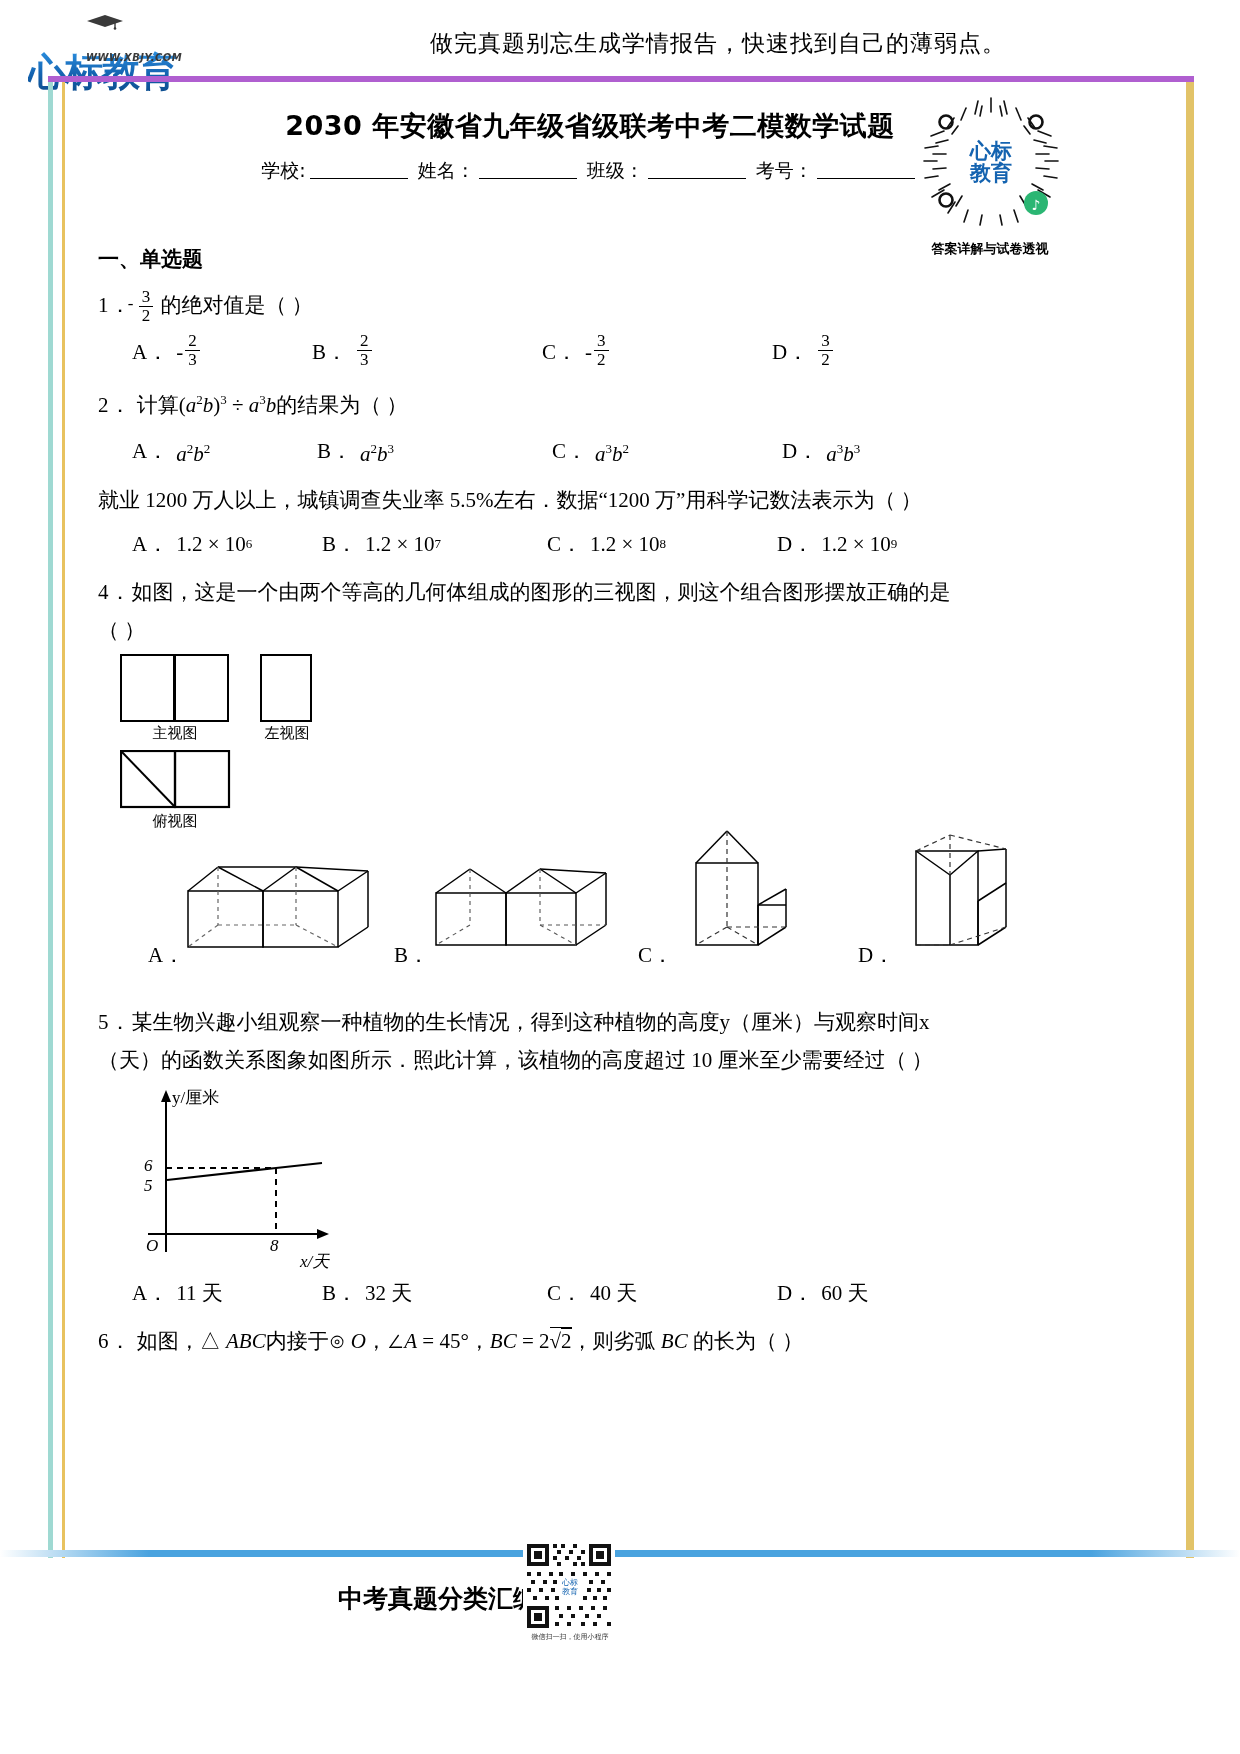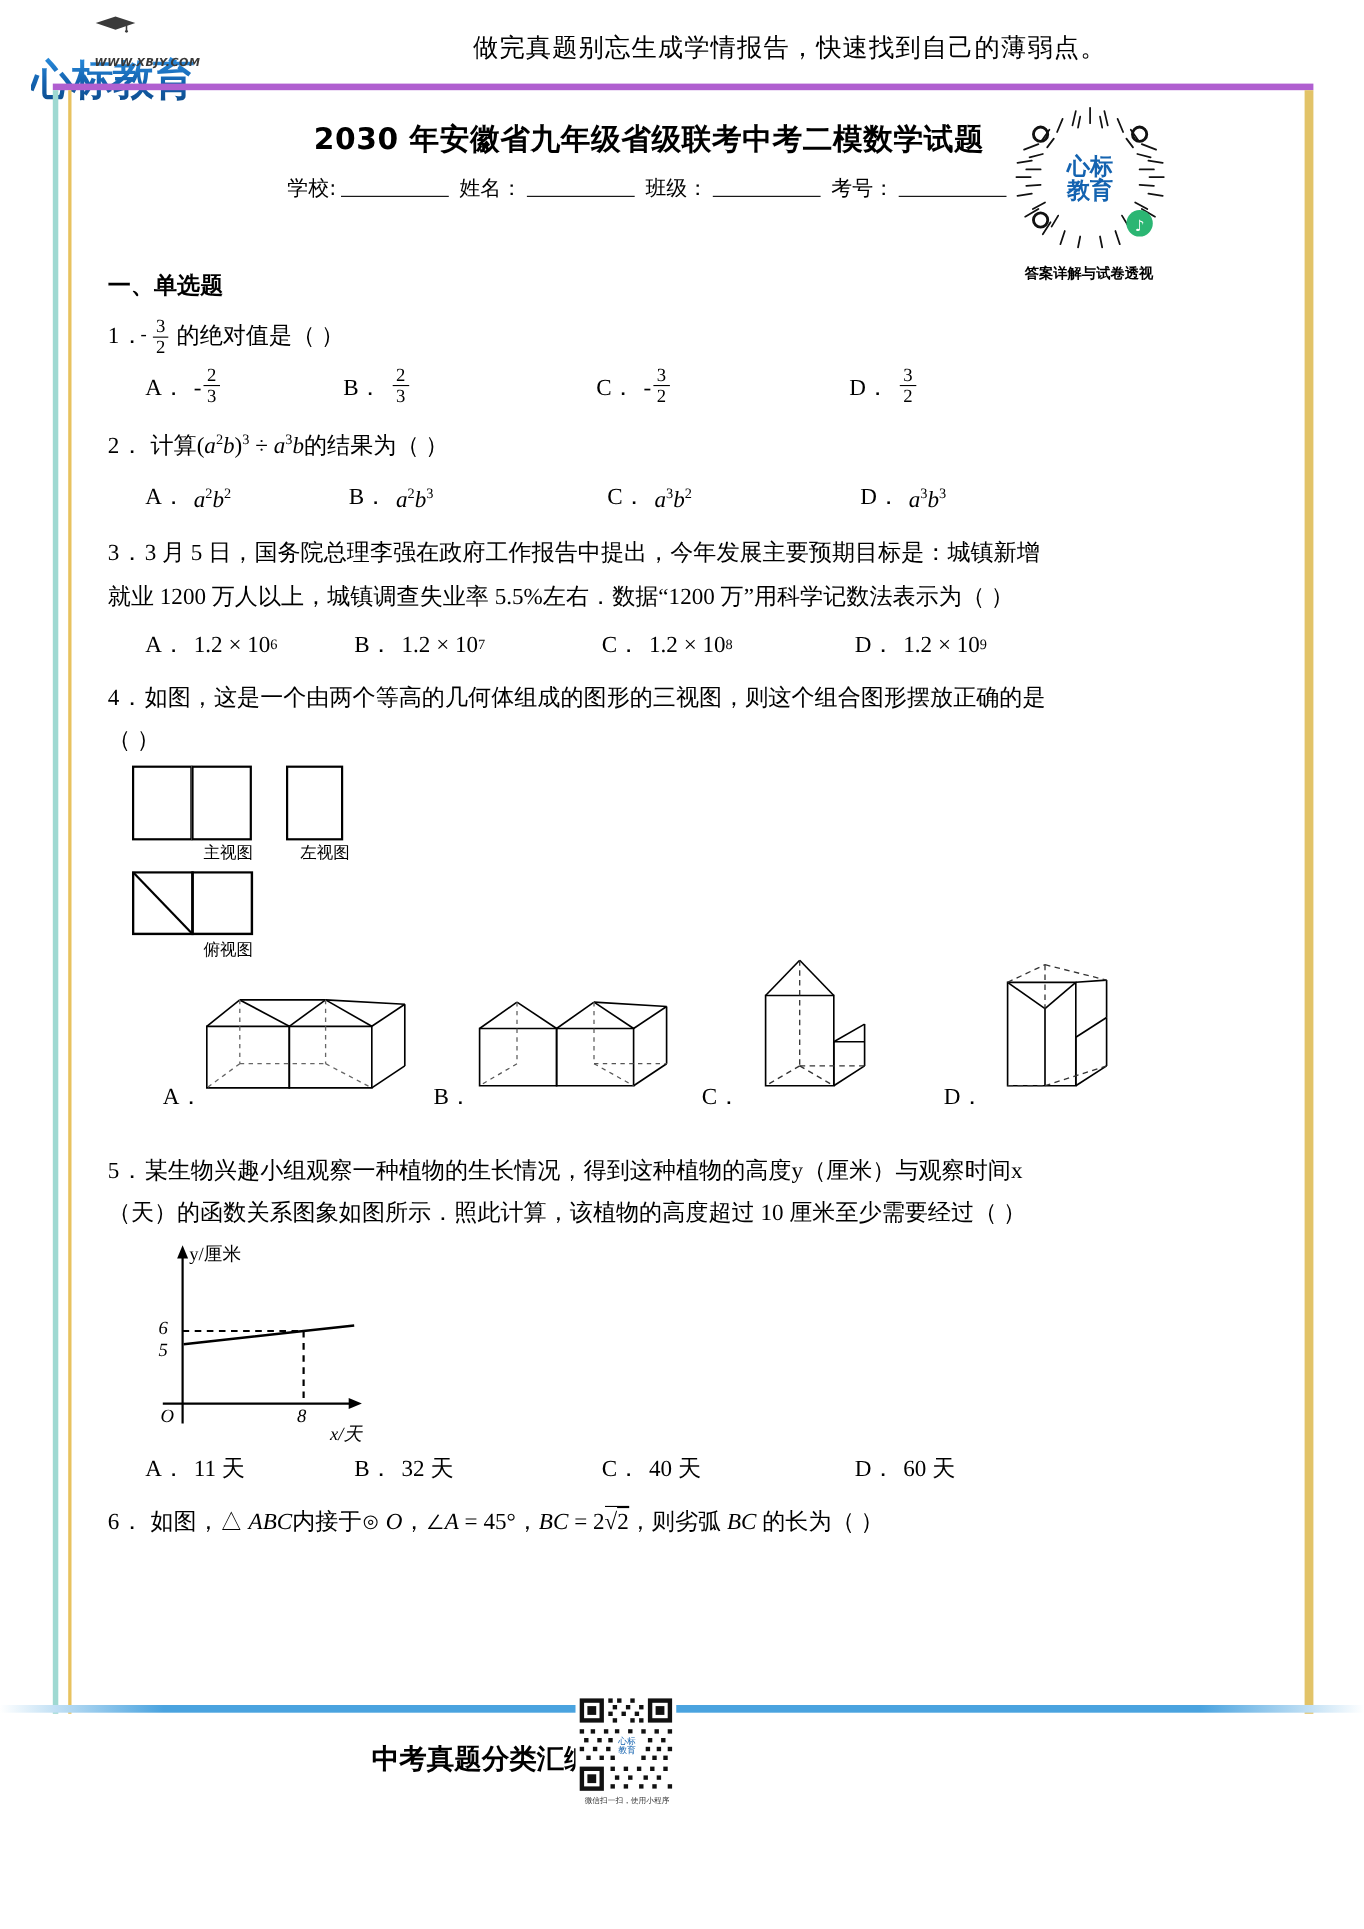--- a/index.html
+++ b/index.html
@@ -140,21 +140,21 @@
   .frac .de { padding:0 3px; border-top:1.3px solid #000; }
   .mi { font-style:italic; font-family:"Liberation Serif", serif; }
   sup { font-size:0.62em; vertical-align:super; }
 
   
   #views { position:relative; height:165px; margin:6px 0 0 22px; }
   .vbox { position:absolute; border:2.2px solid #000; background:#fff; }
   .vcap {
     position:absolute;
     font-family:"DejaVu Sans", sans-serif;
-    font-size:15px; text-align:right;
+    font-size:15px; text-align:center;
   }
   
   #shapes3d { position:relative; height:175px; margin-top:4px; }
   .shape-lab {
     position:absolute; font-size:21px;
   }
   
   #chart5 { position:relative; height:185px; margin:6px 0 4px 28px; }
   .axis-lab { position:absolute; font-size:17px; font-style:italic; font-family:"Liberation Serif", serif;}
   .tick-lab { position:absolute; font-size:17px; font-family:"Liberation Serif", serif; font-style:italic;}
@@ -328,23 +328,20 @@
       <div class="opt" style="width:230px">
         <span class="opt-lab">C．</span>
         <span><span class="mi">a</span><sup>3</sup><span class="mi">b</span><sup>2</sup></span>
       </div>
       <div class="opt">
         <span class="opt-lab">D．</span>
         <span><span class="mi">a</span><sup>3</sup><span class="mi">b</span><sup>3</sup></span>
       </div>
     </div>
 
-    <div class="q">
-      <span class="num">3．</span><span>3 月 5 日，国务院总理李强在政府工作报告中提出，今年发展主要预期目标是：城镇新增</span>
-    </div>
     <div class="q" style="margin-top:-2px">
       <span>就业 1200 万人以上，城镇调查失业率 5.5%左右．数据“1200 万”用科学记数法表示为（  ）</span>
     </div>
     <div class="opts">
       <div class="opt" style="width:190px">
         <span class="opt-lab">A．</span>
         <span>1.2 × 10</span>
           <sup>6</sup>
       </div>
       <div class="opt" style="width:225px">

